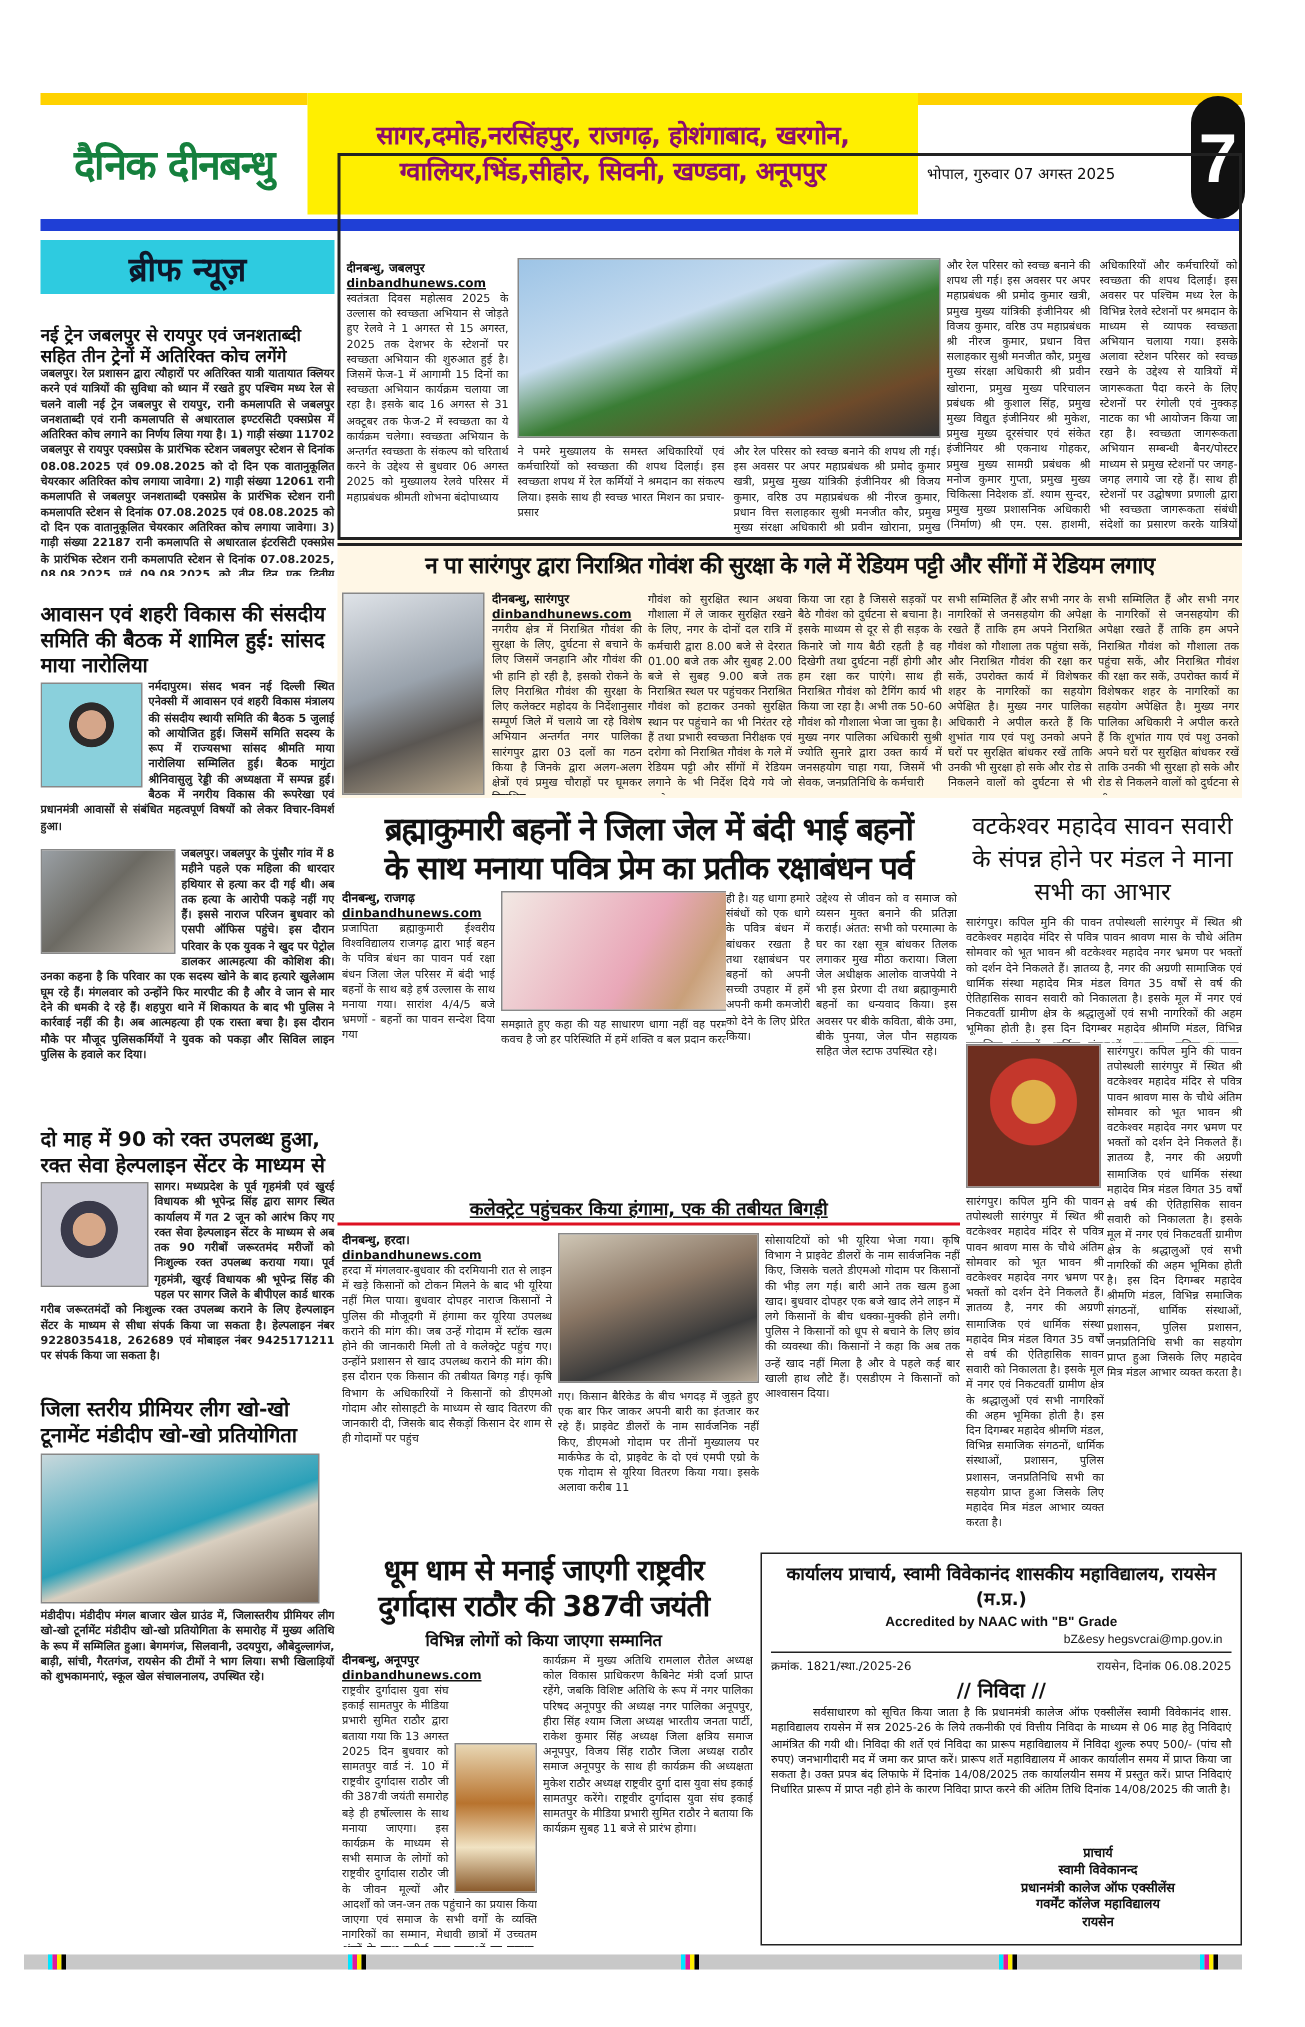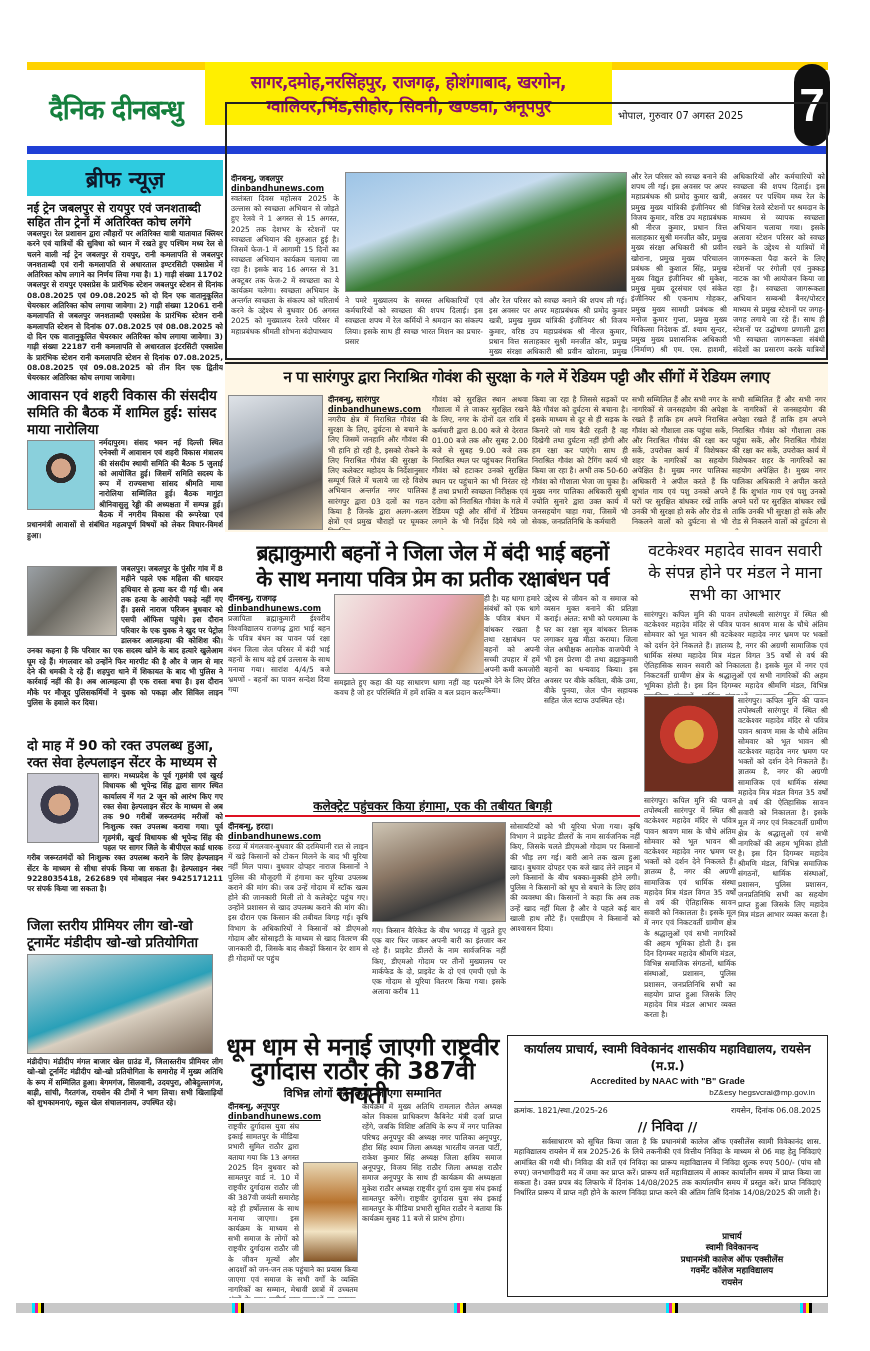--- a/index.html
+++ b/index.html
@@ -3,29 +3,29 @@
 <meta charset="utf-8">
 <style>
   * { box-sizing: border-box; margin: 0; padding: 0; }
   html, body { width: 870px; height: 1351px; background: #ffffff; overflow: hidden; }
   body { font-family: "DejaVu Sans", sans-serif; color: #111; position: relative; }
 
   
   .top-yellow-left { position: absolute; left: 27px; top: 62px; width: 178px; height: 8px; background: #ffd200; }
   .top-yellow-right { position: absolute; left: 612px; top: 62px; width: 216px; height: 8px; background: #ffd200; }
   .brand { position: absolute; left: 27px; top: 70px; width: 178px; height: 76px; display: flex; align-items: center; justify-content: center; font-family: "DejaVu Serif", serif; font-weight: bold; font-size: 27px; color: #15803d; letter-spacing: -1px; }
-  .cities { position: absolute; left: 205px; top: 62px; width: 407px; height: 63px; background: #ffef00; display: flex; flex-direction: column; align-items: center; justify-content: center; color: #8b0c6e; font-weight: bold; font-size: 17px; line-height: 24px; letter-spacing: -0.4px; }
+  .cities { position: absolute; left: 205px; top: 62px; width: 407px; height: 81px; background: #ffef00; display: flex; flex-direction: column; align-items: center; justify-content: center; color: #8b0c6e; font-weight: bold; font-size: 17px; line-height: 24px; letter-spacing: -0.4px; }
   .dateline { position: absolute; left: 618px; top: 108px; font-size: 10px; color: #111; }
   .page-num { position: absolute; left: 794px; top: 64px; width: 36px; height: 82px; background: #111; border-radius: 18px; color: #fff; font-weight: bold; font-size: 46px; display: flex; align-items: center; justify-content: center; font-family: "Liberation Sans", sans-serif; }
   .blue-bar { position: absolute; left: 27px; top: 146px; width: 801px; height: 8px; background: #1f3fd6; }
 
   
   .left-col { position: absolute; left: 27px; top: 160px; width: 196px; }
   .brief-head { height: 36px; background: #2ecbe0; color: #0f172a; font-weight: bold; font-size: 22px; display: flex; align-items: center; justify-content: center; }
-  .lh { font-weight: bold; font-size: 11.5px; line-height: 14px; margin-top: 3px; }
+  .lh { font-weight: bold; font-size: 11.5px; line-height: 14px; margin-top: 18px; }
   .lh.big { font-size: 13.5px; line-height: 17px; }
   .lp { font-size: 7.4px; line-height: 10.3px; color: #222; text-align: justify; font-weight: bold; }
   .photo { background: linear-gradient(135deg, #9aa0a5, #6c6a63 45%, #c8c1b5); border: 1px solid #888; }
   .photo.green { background: linear-gradient(160deg, #9dc4e6 0%, #c7dcef 35%, #3a7d35 55%, #6e4a2a 80%, #333 100%); }
   .photo.teal { background: linear-gradient(160deg, #c8d8dc, #2aa0b8 50%, #d9cfc0 60%, #7b6a5a); }
   .photo.face { background: radial-gradient(circle at 50% 40%, #d5a68a 0 18%, #2d2a2a 19% 28%, #8ad0dc 29% 100%); }
   .photo.face2 { background: radial-gradient(circle at 45% 45%, #d7a889 0 20%, #3a3a4a 21% 35%, #c9c9d3 36% 100%); }
   .float-left { float: left; margin: 2px 4px 2px 0; }
 
   
@@ -40,21 +40,21 @@
   .head2 { position: absolute; left: 225px; top: 366px; width: 603px; text-align: center; font-size: 15px; font-weight: bold; letter-spacing: -0.5px; }
   .sep-line { position: absolute; left: 225px; top: 362px; width: 603px; height: 2px; background: #222; }
 
   .head3 { position: absolute; left: 225px; top: 540px; width: 415px; font-weight: bold; font-size: 21px; line-height: 26px; text-align: center; letter-spacing: -0.8px; }
   .head4 { position: absolute; left: 642px; top: 540px; width: 186px; font-size: 16px; line-height: 22px; text-align: center; }
 
   .head5 { position: absolute; left: 225px; top: 740px; width: 415px; font-weight: bold; font-size: 22px; line-height: 27px; text-align: center; letter-spacing: -0.5px; }
   .sub5 { position: absolute; left: 225px; top: 797px; width: 415px; text-align: center; font-weight: bold; font-size: 12px; text-decoration: underline; }
   .red-line { position: absolute; left: 225px; top: 815px; width: 415px; height: 2px; background: #d12; }
 
-  .head6 { position: absolute; left: 225px; top: 1035px; width: 275px; font-weight: bold; font-size: 24px; line-height: 24px; text-align: center; letter-spacing: -0.6px; }
+  .head6 { position: absolute; left: 225px; top: 1035px; width: 275px; font-weight: bold; font-size: 19px; line-height: 24px; text-align: center; letter-spacing: -0.6px; }
   .sub6 { position: absolute; left: 225px; top: 1085px; width: 275px; text-align: center; font-weight: bold; font-size: 11px; }
 
   .notice { position: absolute; left: 507px; top: 1035px; width: 321px; height: 262px; border: 1.5px solid #222; padding: 4px 6px; }
   .notice .n-title { font-weight: bold; font-size: 12px; text-align: center; }
   .notice .n-acc { font-family: "Liberation Sans", sans-serif; font-weight: bold; font-size: 9px; text-align: center; margin-top: 2px; }
   .notice .n-email { font-family: "Liberation Sans", sans-serif; font-size: 8px; text-align: right; margin-top: 2px; padding-right: 6px; }
   .notice .n-hr { height: 1px; background: #222; margin: 4px 0 3px; }
   .notice .n-row { display: flex; justify-content: space-between; font-size: 7.8px; }
   .notice .n-heading { font-size: 13px; font-weight: bold; text-align: center; margin: 2px 0; }
   .notice .n-body { font-size: 7.4px; line-height: 10.3px; text-align: justify; text-indent: 28px; }

